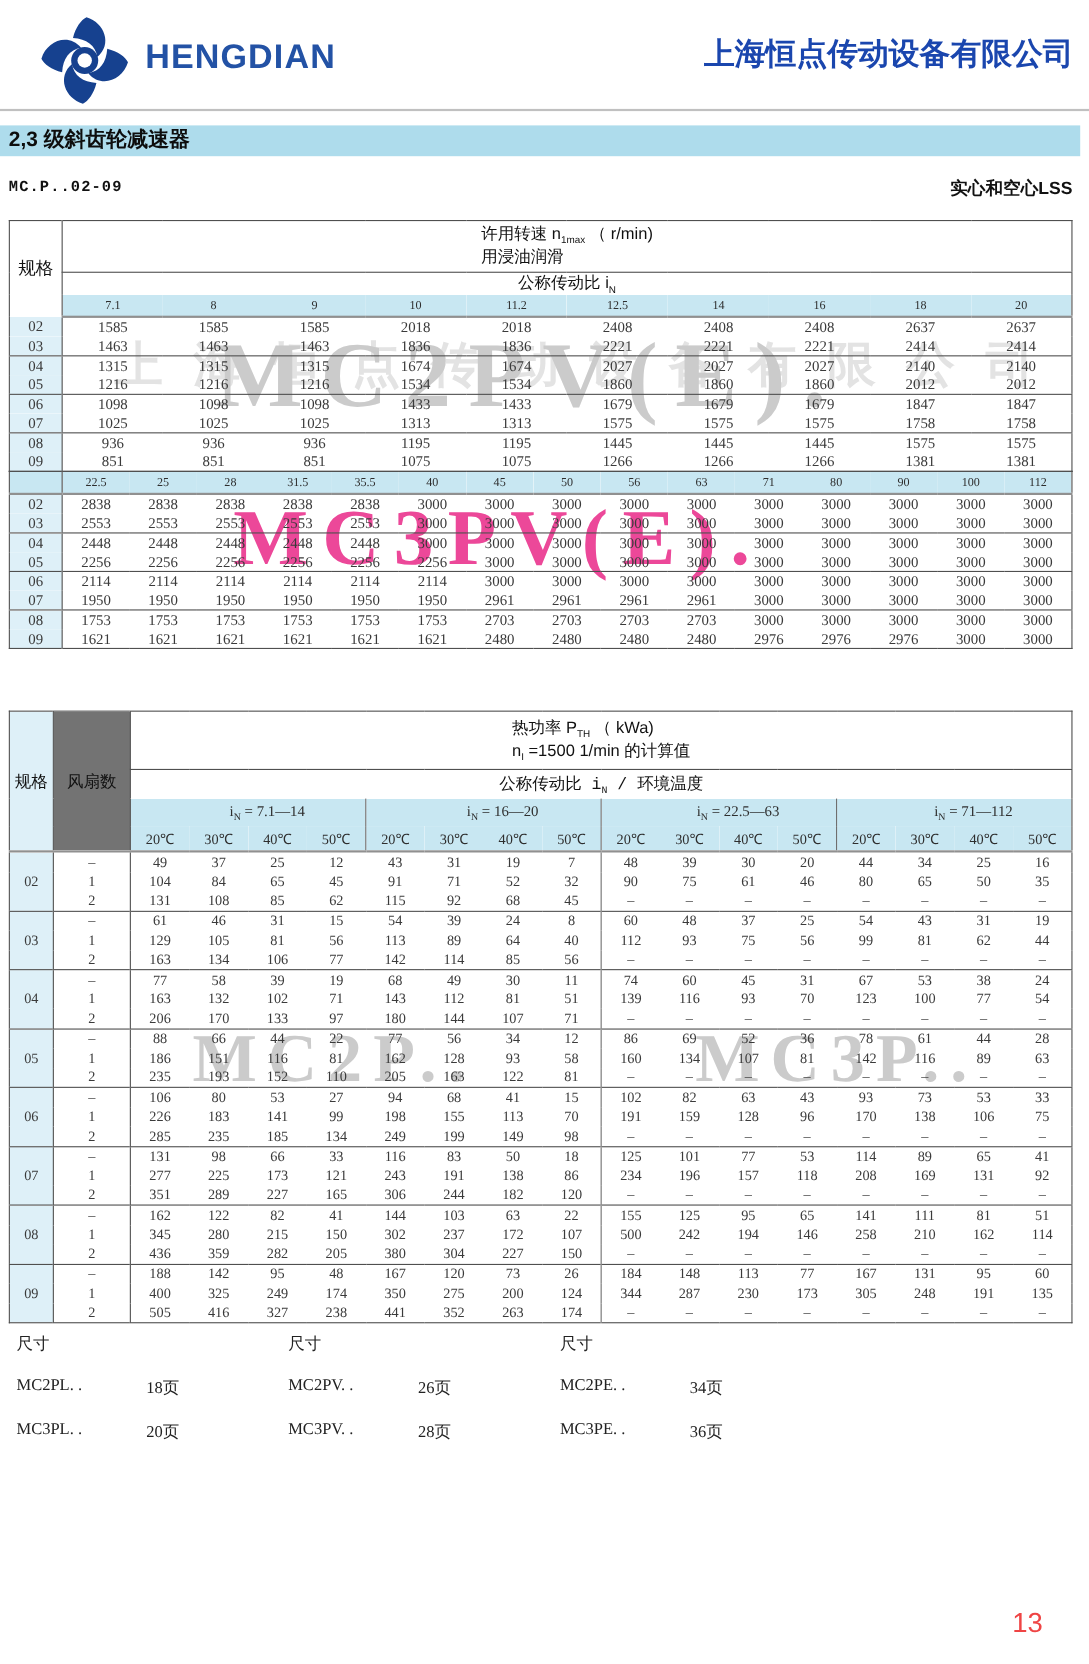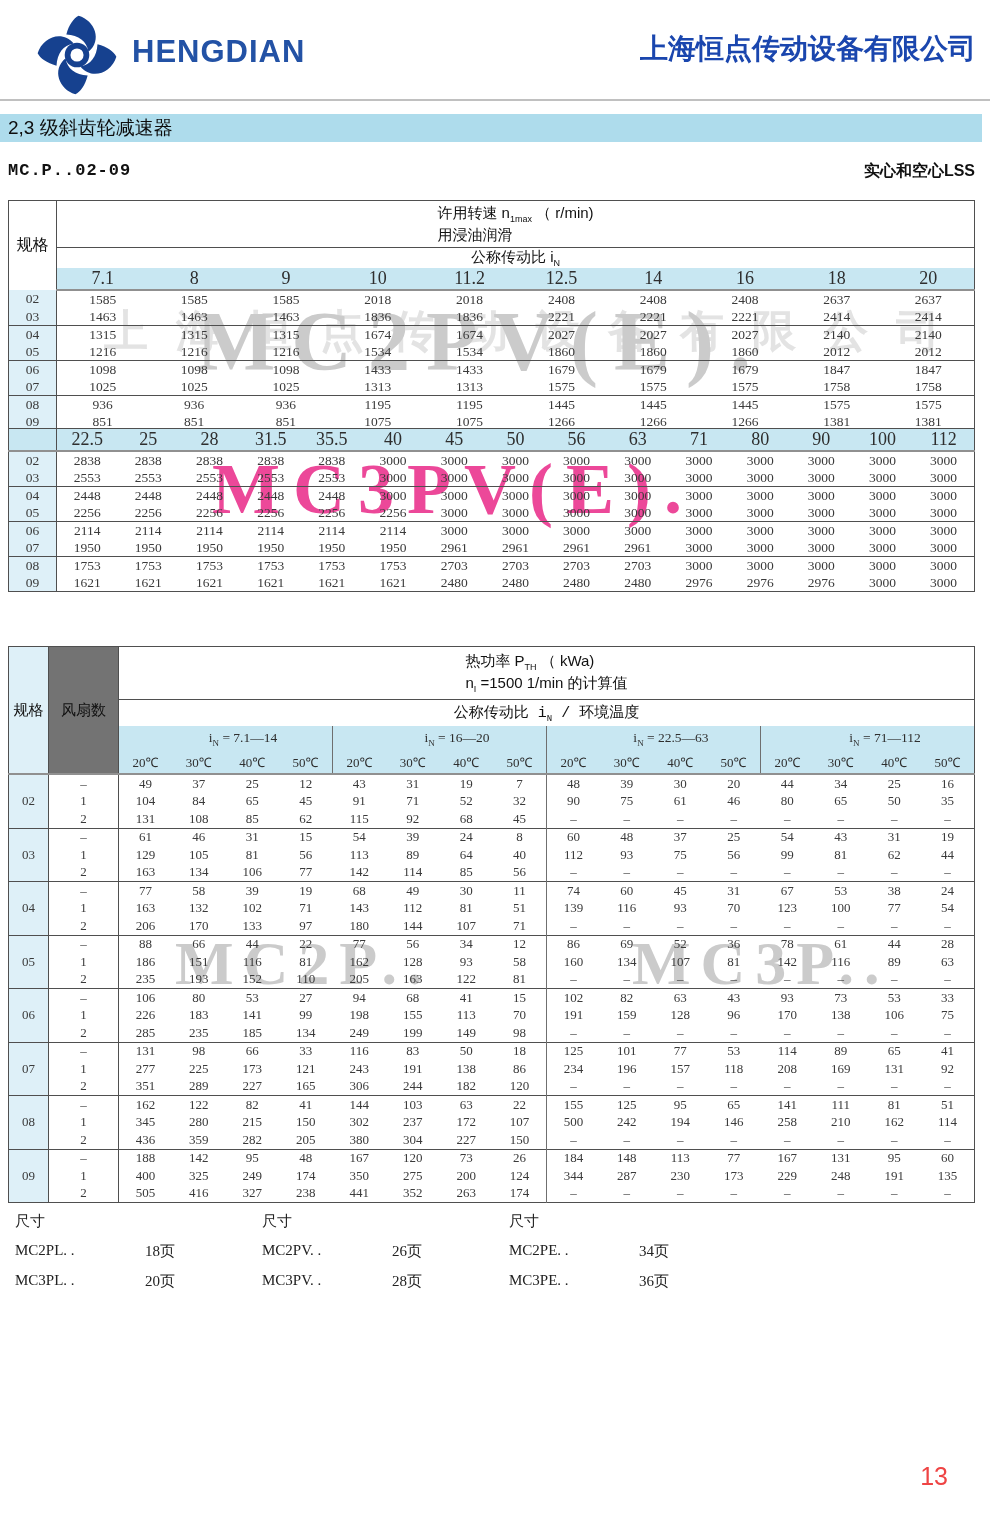--- a/index.html
+++ b/index.html
@@ -10,42 +10,42 @@
   }
   
   .hdr-line{position:absolute;top:99px;left:0;width:990px;height:2px;background:#c0c0c0;z-index:2;}
   .logo{position:absolute;top:13px;left:36px;width:82px;height:84px;z-index:2;}
   .brand{position:absolute;top:34px;left:132px;font-size:31px;font-weight:bold;
          letter-spacing:1px;color:#2352a5;z-index:2;}
   .company{position:absolute;top:30px;right:14px;font-size:28px;font-weight:bold;
            color:#1a46ae;font-family:"Liberation Serif",serif;z-index:2;}
   
   .banner{position:absolute;top:114px;left:0;width:982px;height:28px;background:#aedcec;z-index:2;}
-  .banner span{display:inline-block;font-size:19px;font-weight:normal;line-height:28px;padding-left:8px;color:#0d0d0d;}
+  .banner span{display:inline-block;font-size:19px;font-weight:bold;line-height:28px;padding-left:8px;color:#0d0d0d;}
   .subhead{position:absolute;top:161px;left:8px;width:967px;height:24px;z-index:2;}
-  .model{font-size:17px;font-weight:bold;font-family:"Liberation Mono",monospace;letter-spacing:1px;}
+  .model{font-size:14px;font-weight:bold;font-family:"Liberation Mono",monospace;letter-spacing:1px;}
   .shaft{float:right;font-size:16px;font-weight:bold;}
   
   .wm{position:absolute;z-index:1;font-family:"Liberation Serif",serif;font-weight:bold;white-space:nowrap;}
   #wm-cn{top:302px;left:104px;font-size:44px;color:#e3e3e3;letter-spacing:28px;font-family:"Liberation Sans",sans-serif;}
   #wm1{top:293px;left:196px;font-size:84px;letter-spacing:16px;color:#cbcbcb;}
   #wm2{top:448px;left:212px;font-size:72px;letter-spacing:13px;color:#ec4899;}
   #wm3{top:928px;left:175px;font-size:62px;letter-spacing:10px;color:#cbcbcb;}
   #wm4{top:928px;left:632px;font-size:62px;letter-spacing:10px;color:#cbcbcb;}
   
   .tblwrap{position:absolute;left:8px;width:967px;z-index:2;}
   #t1wrap{top:200px;} #t2wrap{top:428px;} #t3wrap{top:646px;}
   table.grid{border-collapse:collapse;table-layout:fixed;width:100%;border:1px solid #4f4f4f;}
   table.grid th,table.grid td{padding:0;text-align:center;font-weight:normal;overflow:hidden;}
   .spec-h{border-right:1px solid #4f4f4f;font-size:16px;font-weight:bold;}
   .title{height:46px;font-size:15px;font-weight:bold;}
   .tblock{display:inline-block;text-align:left;line-height:1.35;}
   .sub{height:20px;font-size:15px;font-weight:bold;border-top:1px solid #4f4f4f;}
   tr.band th{height:19px;background:#c8e7f2;font-family:"Liberation Serif",serif;
-             font-size:18px;color:#2e2e2e;}
+             font-size:11px;color:#2e2e2e;}
   tr.band-end th{border-bottom:2px solid #909090;}
   .bb2{border-bottom:2px solid #909090;}
   th.blank{background:#ffffff;border-right:1px solid #4f4f4f;}
   table.grid td{height:17px;font-family:"Liberation Serif",serif;font-size:13.5px;color:#3a3a3a;}
   td.spec{background:#def0f8;font-family:"Liberation Sans",sans-serif;font-size:14px;
           font-weight:bold;color:#1d1d1d;border-right:1px solid #4f4f4f;}
   tr.sep td{border-top:1px solid #4f4f4f;}
   sub{font-size:9px;}
   
   .spec3{background:#def0f8;border-right:1px solid #4f4f4f;font-size:15px;font-weight:bold;}
@@ -57,21 +57,21 @@
                color:#2e2e2e;border-bottom:2px solid #909090;}
   .gsep{border-left:1px solid #6f6f6f;}
   #t3 td{height:17.5px;font-size:13px;}
   td.spec3d{background:#def0f8;font-family:"Liberation Sans",sans-serif;font-size:14px;
             font-weight:bold;color:#1d1d1d;border-right:1px solid #4f4f4f;}
   td.fan{border-right:1px solid #4f4f4f;}
   
   .footer{position:absolute;top:1212px;left:15px;display:flex;z-index:2;}
   .fcol{width:247px;}
   .flabel{font-family:"Liberation Serif",serif;font-size:15px;color:#222;}
-  .fitem{display:flex;margin-top:11px;font-family:"Liberation Serif",serif;font-size:15px;color:#222;gap:12px;}
+  .fitem{display:flex;margin-top:21px;font-family:"Liberation Serif",serif;font-size:15px;color:#222;}
   .fmodel{width:118px;}
   .pagenum{position:absolute;top:1462px;right:42px;font-size:25px;color:#ef4444;z-index:2;}
 </style>
 </head>
 <body>
 
 <div>
   <svg class="logo" viewBox="0 0 100 100">
     <g fill="#16418f">
       <path d="M52 2 C72 8 81 32 64 46 C62 33 52 26 37 25 C40 13 46 5 52 2 Z"></path>
@@ -935,21 +935,21 @@
           <td>249</td>
           <td>174</td>
           <td>350</td>
           <td>275</td>
           <td>200</td>
           <td>124</td>
           <td class="gsep">344</td>
           <td>287</td>
           <td>230</td>
           <td>173</td>
-          <td>229</td>
+          <td>305</td>
           <td>248</td>
           <td>191</td>
           <td>135</td>
         </tr>
         <tr>
           <td class="fan">2</td>
           <td>505</td>
           <td>416</td>
           <td>327</td>
           <td>238</td>

